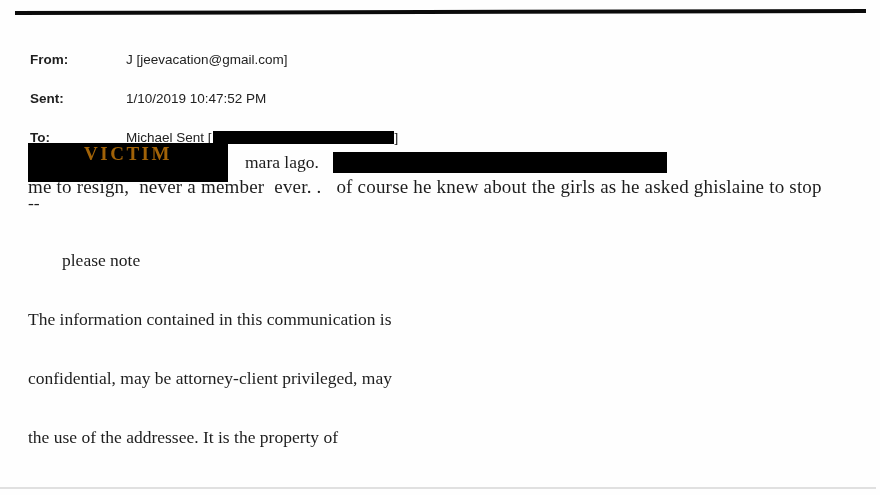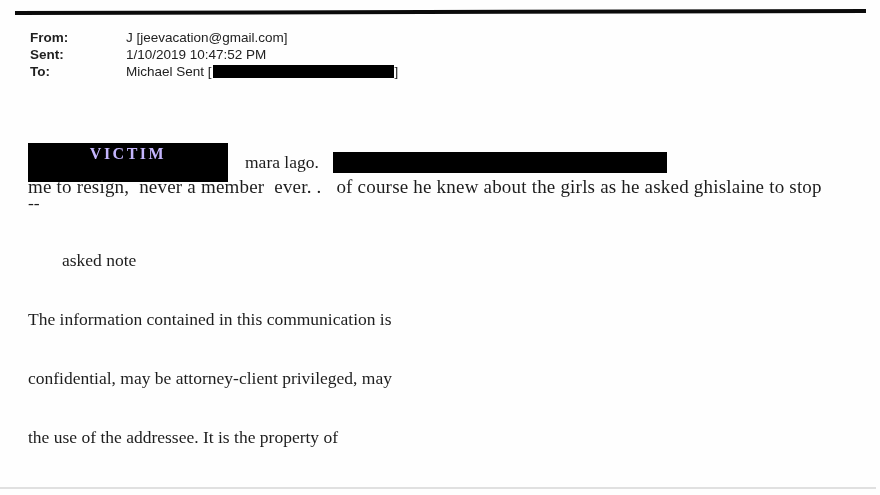--- a/index.html
+++ b/index.html
@@ -29,21 +29,21 @@
   
   .header {
     position: absolute;
     left: 30px;
     top: 29px;
     font-family: "Liberation Sans", sans-serif;
     font-size: 13.5px;
     line-height: 17px;
     color: #1f1f1f;
   }
-  .hrow { white-space: nowrap; }
+  .hrow { white-space: nowrap; margin-top: 22px; }
   .hlabel {
     display: inline-block;
     width: 96px;
     font-weight: 700;
   }
   .hvalue { color: #222; }
   .redact-inline {
     display: inline-block;
     width: 181px;
     height: 13px;
@@ -60,23 +60,23 @@
     display: flex;
     align-items: center;
     font-size: 17.5px;
     white-space: pre;
   }
   .redact-victim {
     display: inline-block;
     width: 200px;
     height: 39px;
     background: #000;
-    color: #c4b5fd;
+    color: #a16207;
     font-weight: 700;
-    font-size: 16px;
+    font-size: 19px;
     line-height: 22px;
     text-align: center;
     letter-spacing: 2.5px;
   }
   .line1-t1 { margin-left: 17px; }
   .redact-long {
     display: inline-block;
     width: 334px;
     height: 21px;
     background: #000;
@@ -140,21 +140,21 @@
   <div class="body-line1">
     <span class="redact-victim"><span>VICTIM</span></span>
     <span class="line1-t1">mara lago.</span>
     <span class="redact-long"></span>
   </div>
 
   <div class="body-line2">me to resign,  never a member  ever. .   of course he knew about the girls as he asked ghislaine to stop</div>
   <div class="body-line3">--</div>
 
   <div class="disclaimer">
-    <div class="dline indent">asked note</div>
+    <div class="dline indent">please note</div>
     <div class="dline">The information contained in this communication is</div>
     <div class="dline">confidential, may be attorney-client privileged, may</div>
     <div class="dline">the use of the addressee. It is the property of</div>
     
     
     
     
     
     
     

